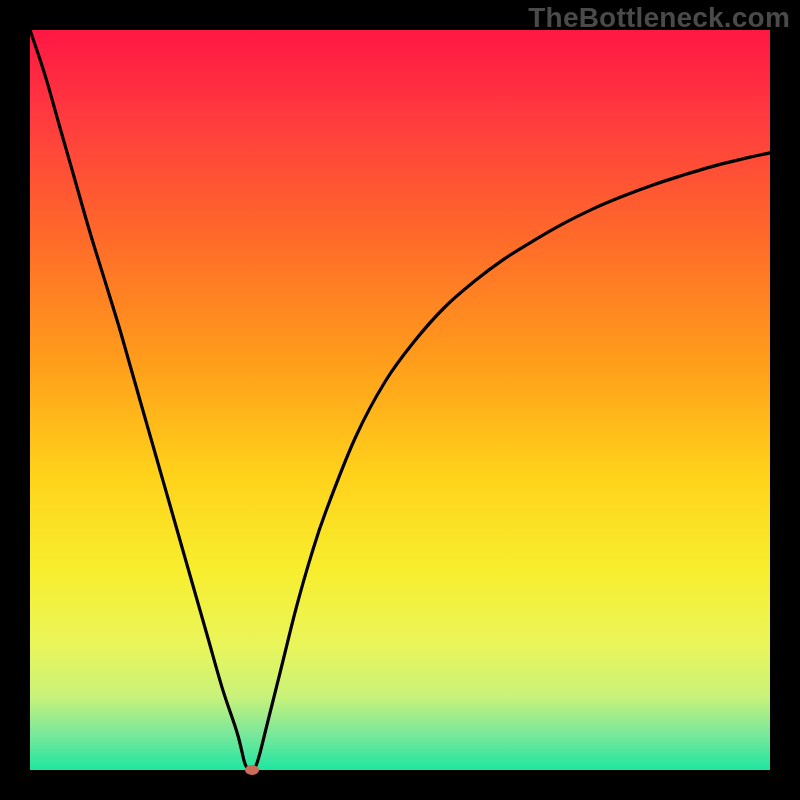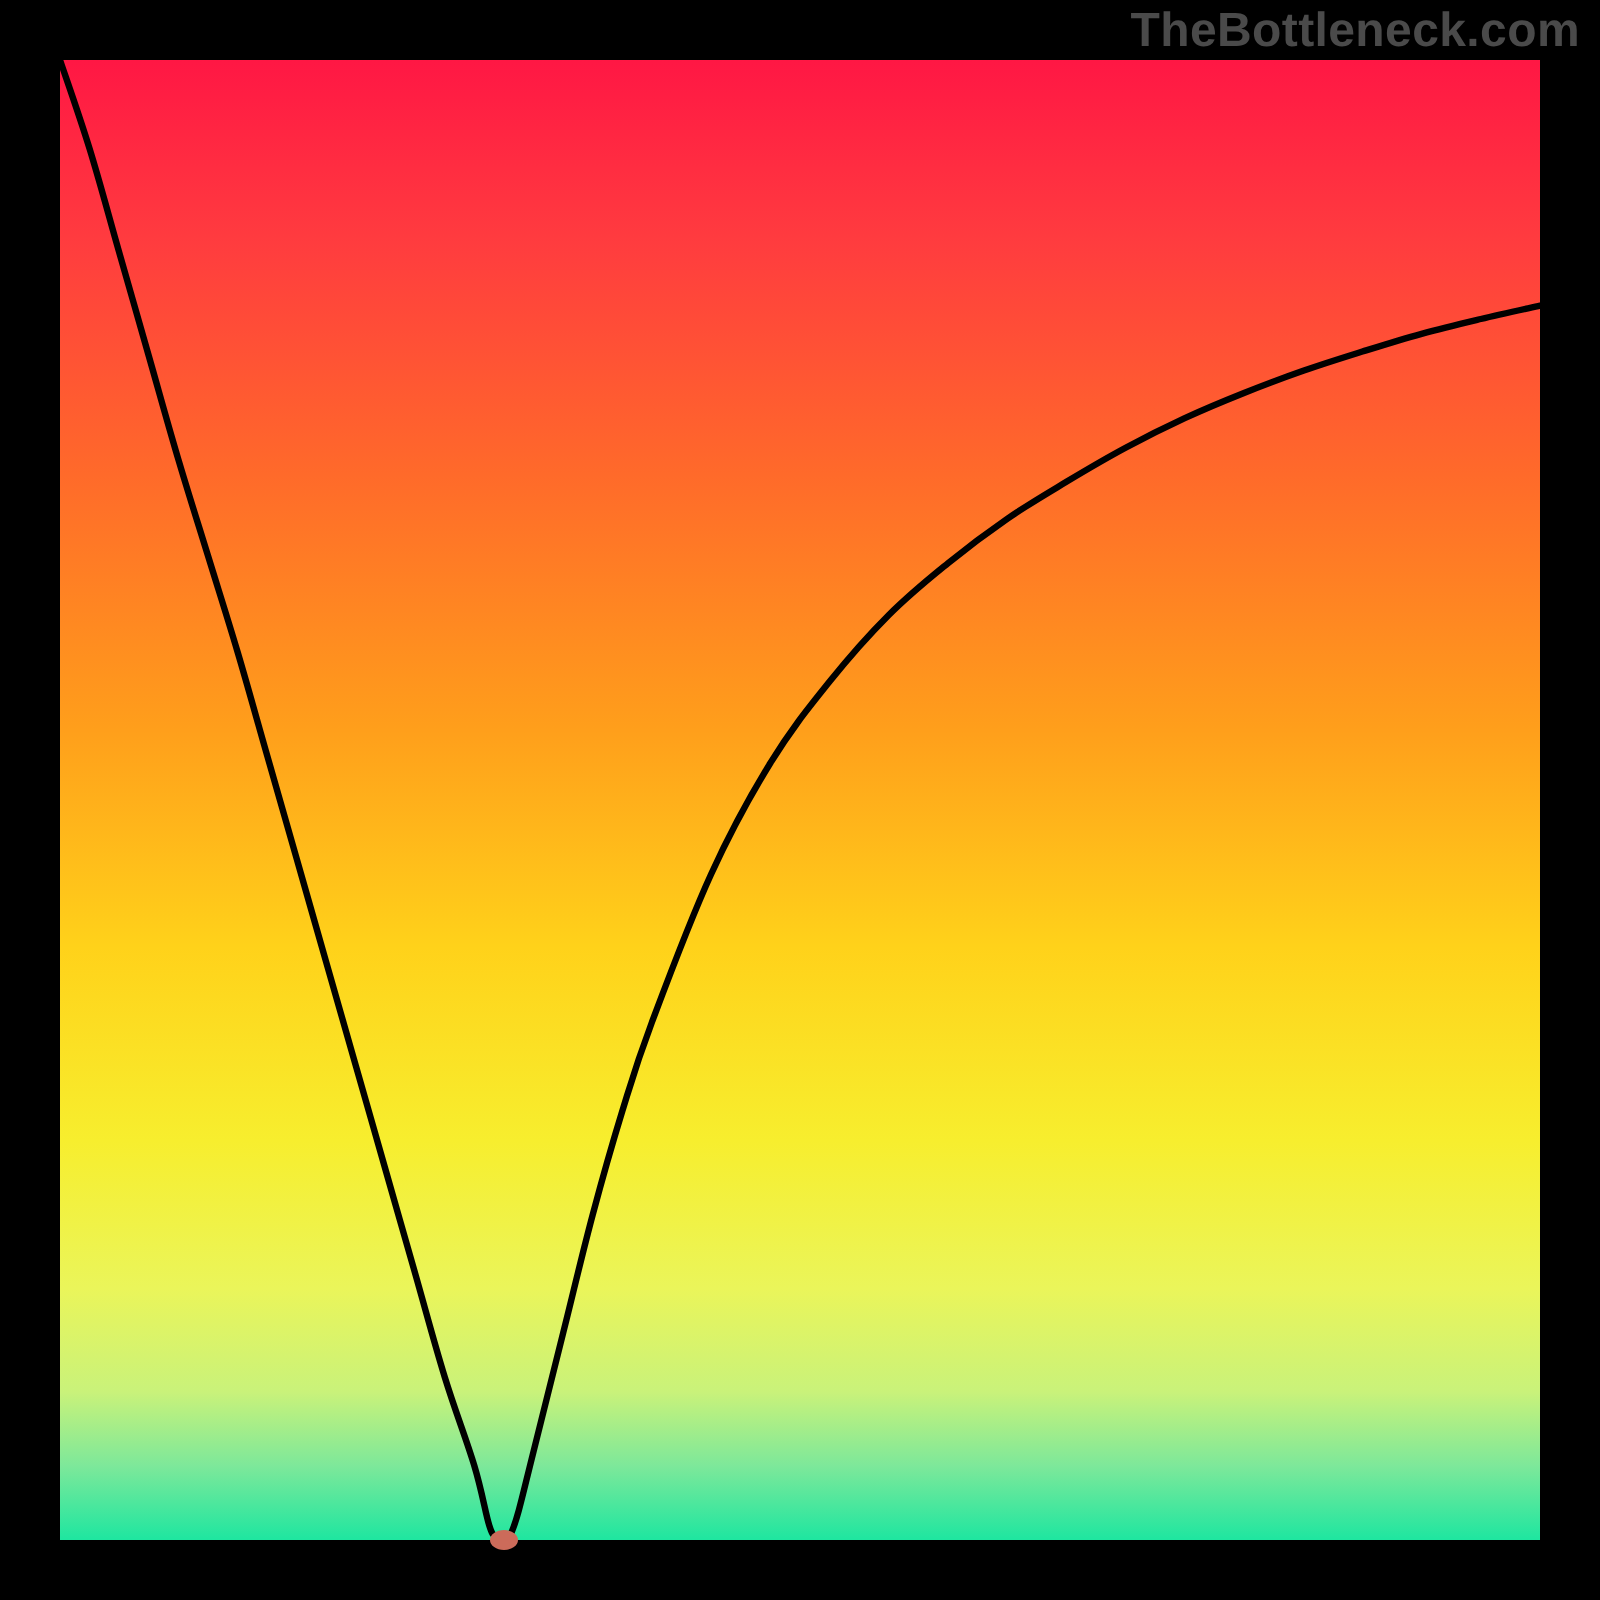--- a/index.html
+++ b/index.html
@@ -14,21 +14,21 @@
   .chart-container {
     position: relative;
     width: 800px;
     height: 800px;
   }
   .watermark {
     position: absolute;
     top: 2px;
     right: 10px;
     color: #4a4a4a;
-    font-size: 24px;
+    font-size: 28px;
     font-weight: 600;
     letter-spacing: 0.2px;
     z-index: 10;
   }
   svg {
     display: block;
     width: 800px;
     height: 800px;
   }
 </style>

